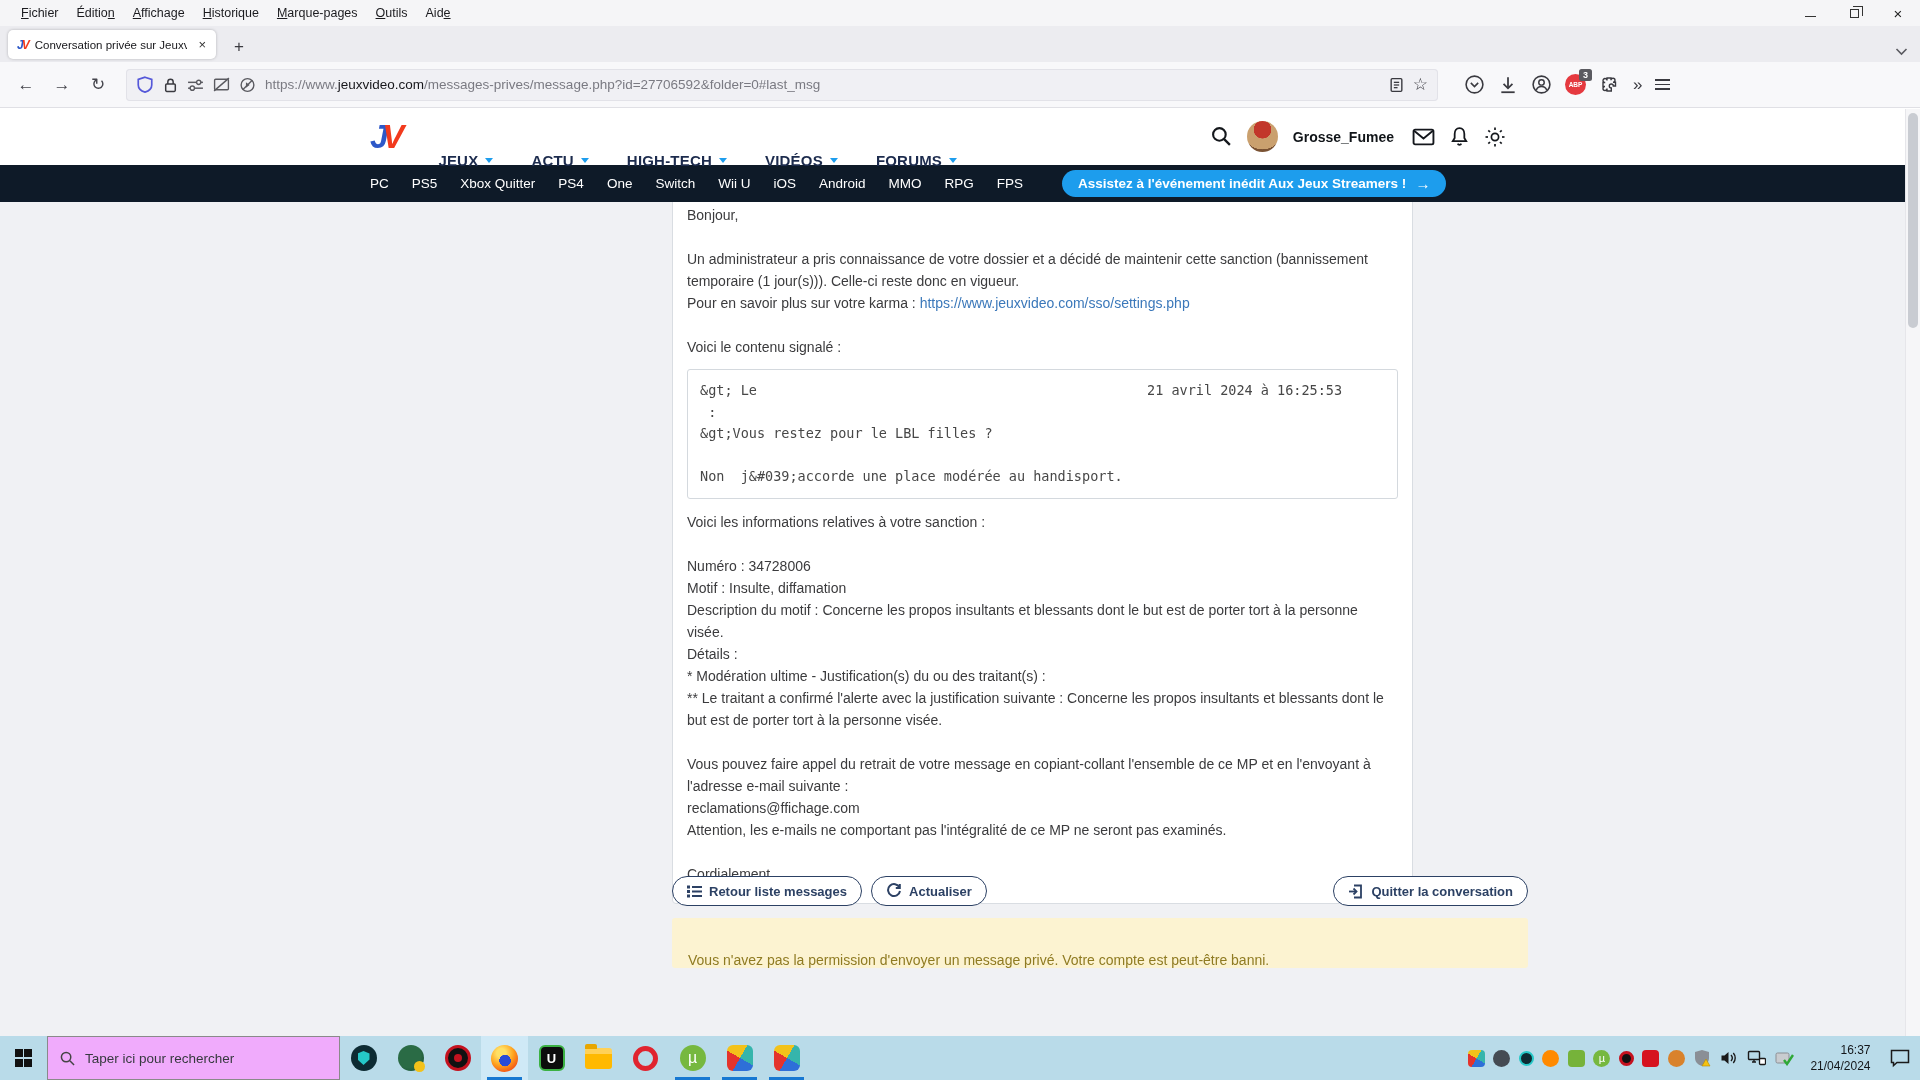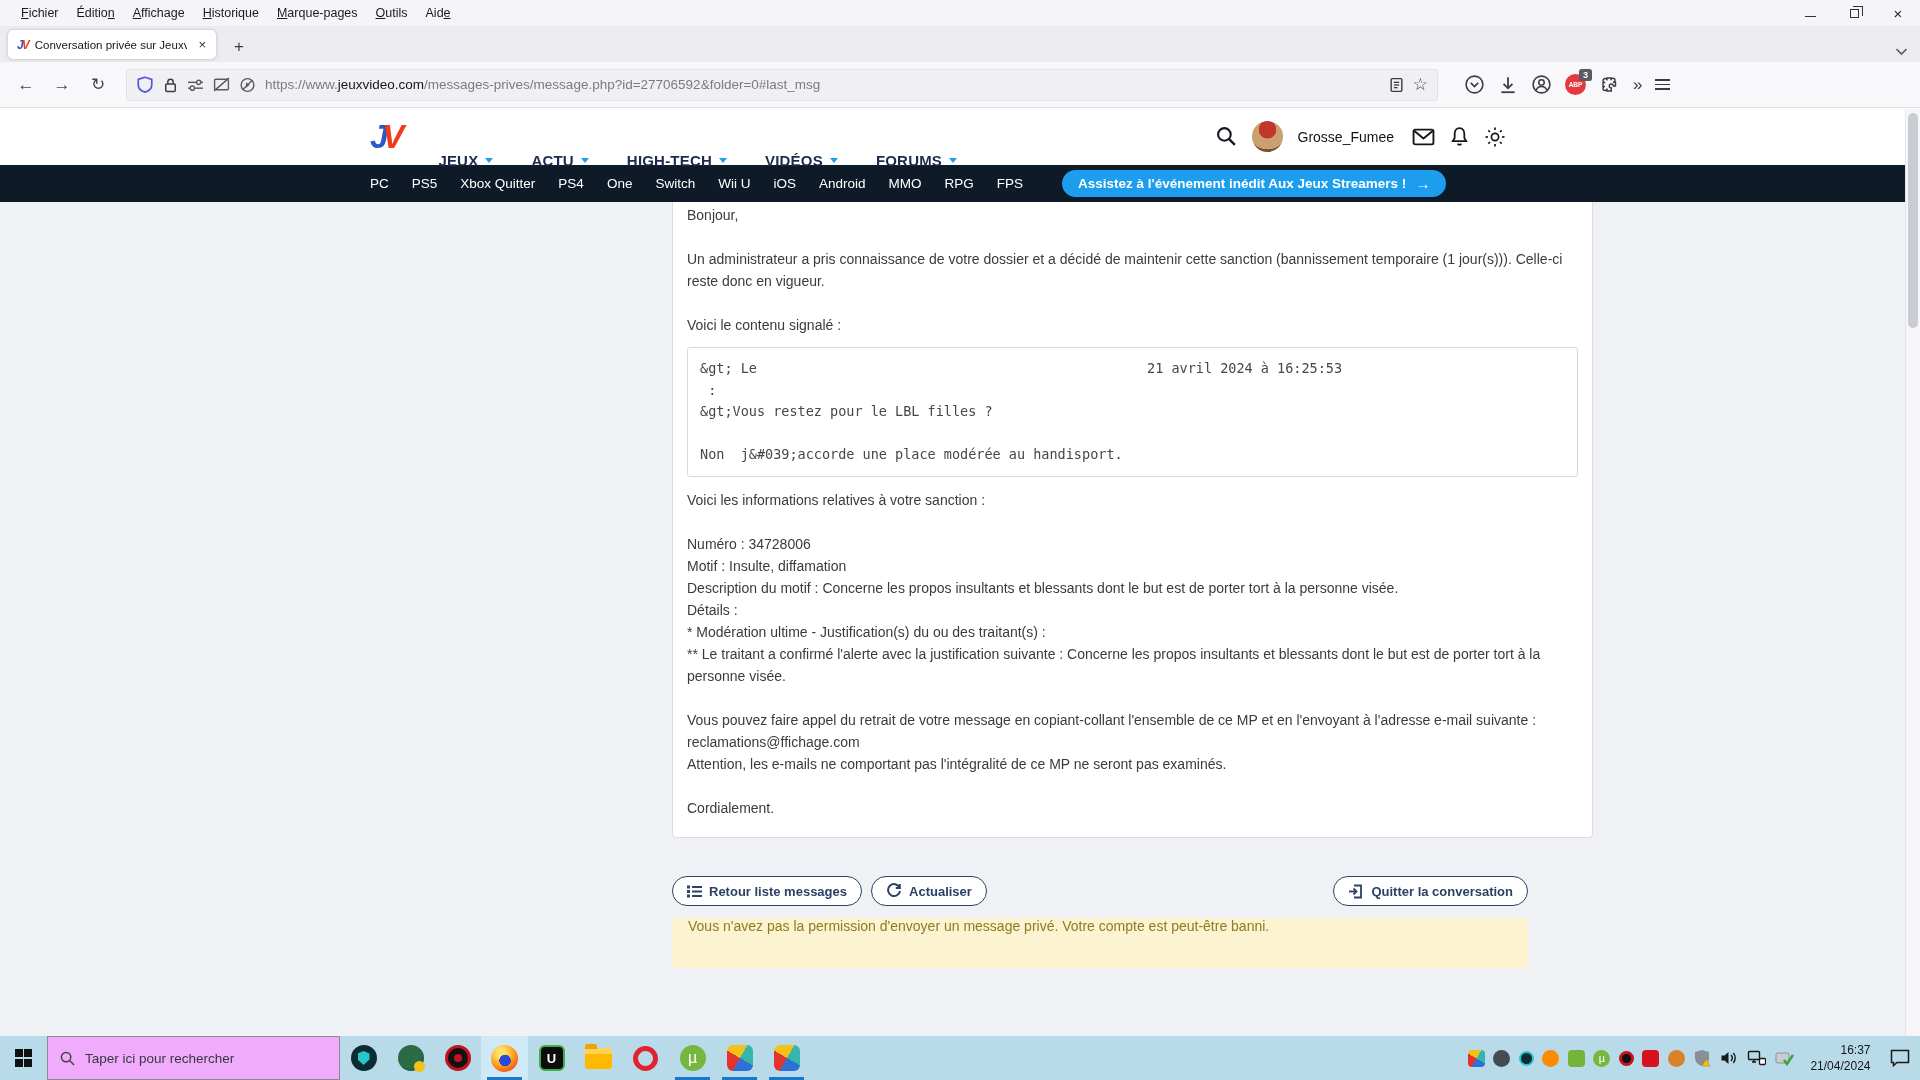--- a/index.html
+++ b/index.html
@@ -52,44 +52,44 @@
   .jv-logo { font-style:italic; font-weight:900; font-size:33px; letter-spacing:-6px; margin-right:40px; white-space:nowrap;}
   .jv-logo .j{ color:#2d58c8;} .jv-logo .v{ color:#f23a1d;}
   .jv-nav { display:flex; gap:38px; align-items:center;margin-top:48px; }
   .jv-nav-item { display:flex; align-items:center; gap:7px; font-size:15px; font-weight:700;
     color:#1c2b4d; letter-spacing:.2px; }
   .caret { width:0; height:0; border-left:4.5px solid transparent; border-right:4.5px solid transparent;
     border-top:5.5px solid #1d9ded; }
   .hdr-right { margin-left:auto; margin-right:44px; display:flex; align-items:center; gap:15px; }
   .avatar { width:31px; height:31px; border-radius:50%;
     background:radial-gradient(circle at 50% 28%, #c2372b 0 32%, #caa06e 33% 72%, #7a5233 73%); }
-  .username { font-size:14px; font-weight:400; color:#101418; margin-right:3px; }
+  .username { font-size:14px; font-weight:700; color:#101418; margin-right:3px; }
 
   .subnav { height:37px; background:#0e1a28; }
   .subnav .shell { gap:0; }
   .subnav a { color:#fff; font-size:13.5px; margin-right:23px; text-decoration:none; white-space:nowrap; }
   .promo-pill { margin-left:16px; height:27px; background:#1d9ded; border-radius:14px; color:#fff;
     display:flex; align-items:center; gap:9px; padding:0 16px; font-size:13.5px; font-weight:700; white-space:nowrap;}
   .promo-pill .arr { font-size:15px; font-weight:400; }
 
   .page { position:relative; height:787px; background:#f0f1f4; overflow:hidden; }
-  .msg-card { position:absolute; left:672px; top:-9px; width:921px; background:#fff;
+  .msg-card { position:absolute; left:672px; top:-9px; width:741px; background:#fff;
     border:1px solid #d9dde2; border-radius:4px; padding:10px 14px 18px;
     font-size:14px; line-height:22px; color:#3b3b3d; }
   .msg-card a { color:#3b78ba; text-decoration:none; }
   .quote-box { margin:11px 0 12px; border:1px solid #d4d9de; border-radius:3px; padding:10px 12px;
     font-family:"DejaVu Sans Mono","Liberation Mono",monospace; font-size:13.5px; line-height:21.5px;
     color:#474747; white-space:pre; overflow:hidden; }
   .actions { position:absolute; left:672px; top:674px; width:856px; display:flex; gap:9px; }
   .btn { height:30px; border:1.6px solid #2c4164; border-radius:15px; background:#fff; color:#2c4164;
     font-size:13px; font-weight:700; display:flex; align-items:center; gap:7px; padding:0 14px;
     font-family:inherit; white-space:nowrap; }
   .btn.right { margin-left:auto; }
   .alert-banner { position:absolute; left:672px; top:716px; width:856px; height:50px; background:#fcf3d1;
-    border-radius:3px; display:flex; align-items:flex-start; padding:0 16px; color:#8f7b22; font-size:14px; }
+    border-radius:3px; display:flex; align-items:flex-end; padding:0 16px; color:#8f7b22; font-size:14px; }
 
   .scrollbar { position:absolute; right:0; top:109px; bottom:44px; width:15px; background:#f6f6f8;
     border-left:1px solid #e6e6ea; }
   .scroll-thumb { position:absolute; left:2px; right:2px; top:4px; height:215px; background:#c9ccd2; border-radius:6px; }
 
   
   .taskbar { position:absolute; left:0; right:0; bottom:0; height:44px; background:#b9dbe9;
     display:flex; align-items:stretch; }
   .tb-start { width:47px; display:flex; align-items:center; justify-content:center; }
   .win-logo { display:grid; grid-template-columns:8px 8px; grid-template-rows:8px 8px; gap:1.5px; }
@@ -306,20 +306,21 @@
       <span class="arr">→</span>
     </div>
   </div>
 </div>
 
 <div class="page">
   <div class="msg-card">
     <div>Bonjour,</div>
     <div class="mono-gap"></div>
     <div>Un administrateur a pris connaissance de votre dossier et a décidé de maintenir cette sanction (bannissement temporaire (1 jour(s))). Celle-ci reste donc en vigueur.</div>
+    <div><span>Pour en savoir plus sur votre karma : </span><a>https://www.jeuxvideo.com/sso/settings.php</a></div>
     <div class="mono-gap"></div>
     <div>Voici le contenu signalé :</div>
     <pre class="quote-box">&amp;gt; Le                                                21 avril 2024 à 16:25:53
  :
 &amp;gt;Vous restez pour le LBL filles ?
 
 Non  j&amp;#039;accorde une place modérée au handisport.</pre>
     <div>Voici les informations relatives à votre sanction :</div>
     <div class="mono-gap"></div>
     <div>Numéro : 34728006</div>

